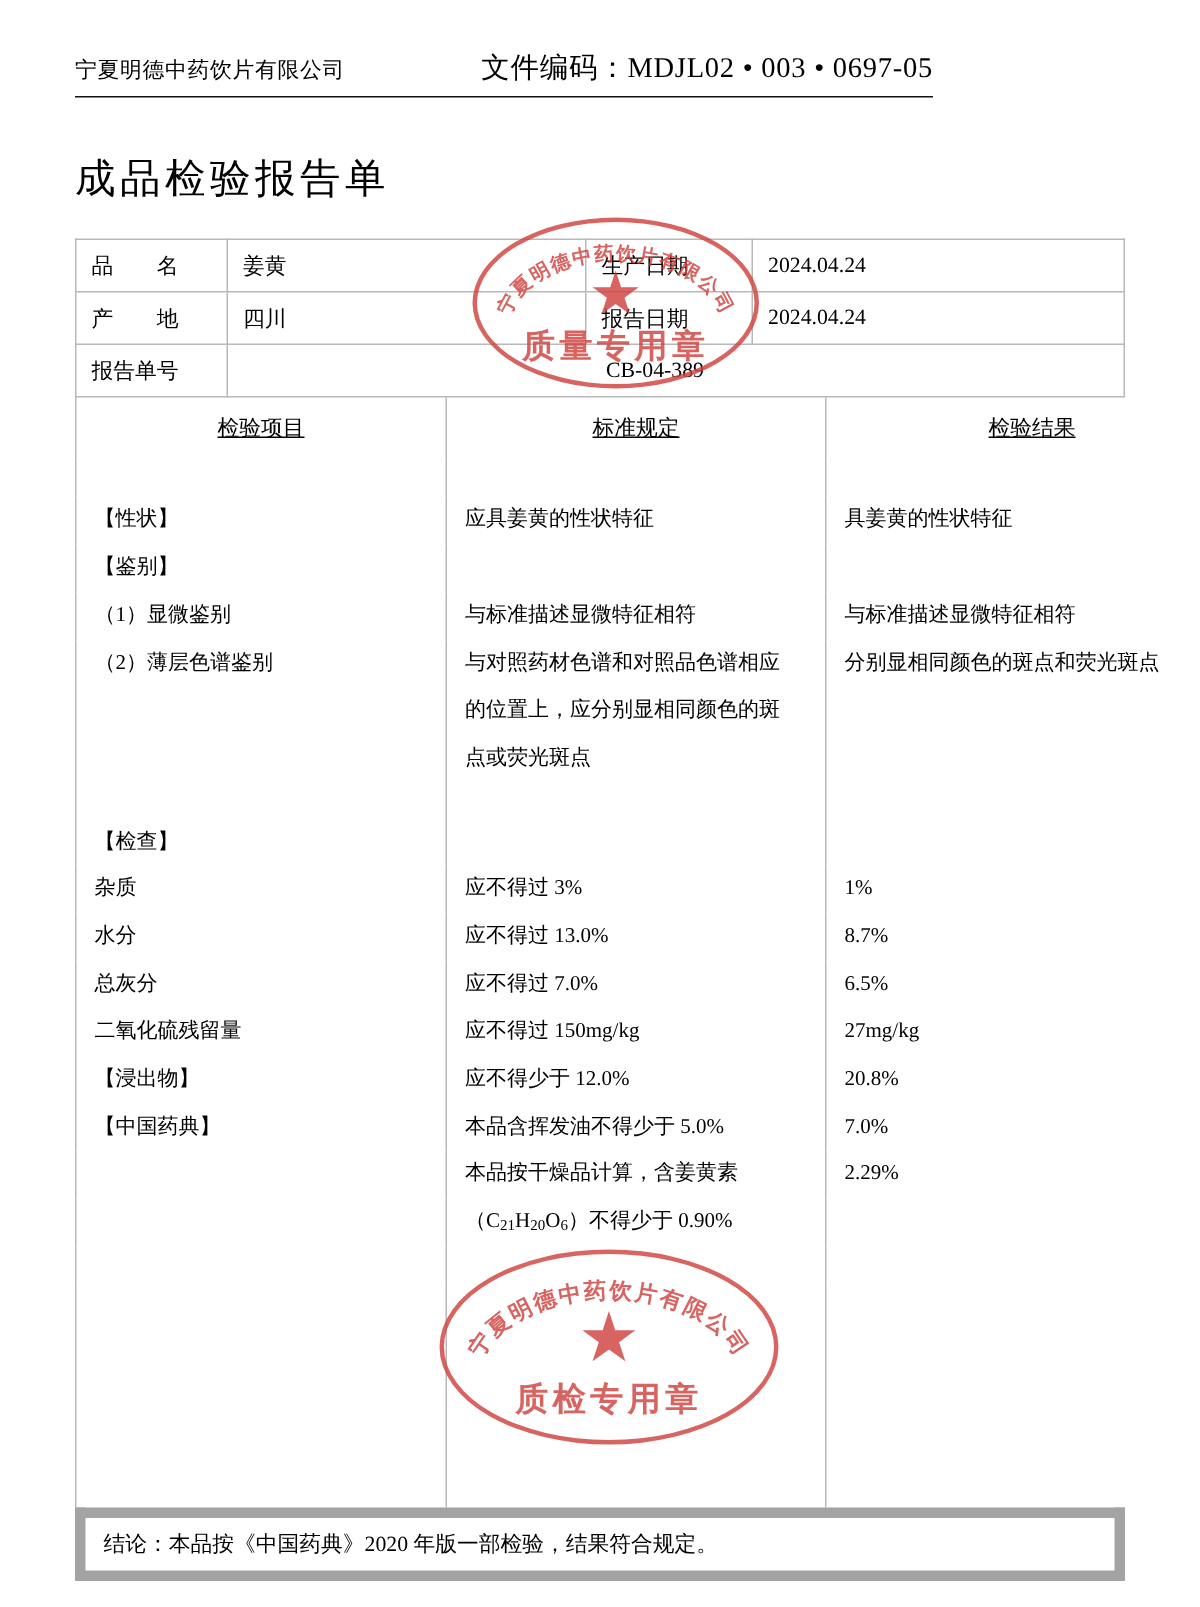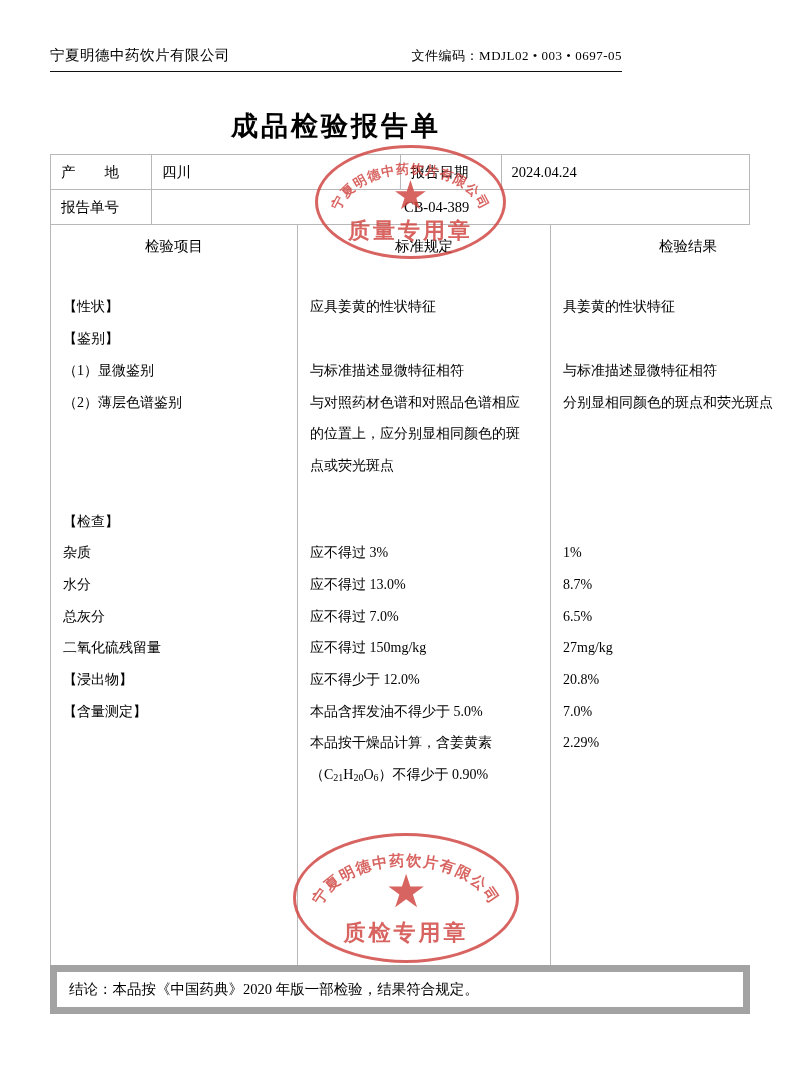--- a/index.html
+++ b/index.html
@@ -13,43 +13,43 @@
     font-family: "Liberation Serif", "DejaVu Serif", serif;
     color: #000;
     position: relative;
     overflow: hidden;
   }
   .page {
     position: relative;
     width: 672px;
     height: 1071px;
     box-sizing: border-box;
-    padding: 46px 50px 0 50px;
+    padding: 32px 50px 0 50px;
   }
   
   .header-row {
     display: flex;
     justify-content: space-between;
     align-items: baseline;
     font-size: 14.5px;
     letter-spacing: 0.5px;
   }
   .company-name { font-size: 14.5px; }
-  .doc-code { font-size: 13px; }
+  .doc-code { font-size: 19px; }
   .header-rule {
     border-bottom: 1px solid #111;
     margin-top: 6px;
   }
   
   .title {
-    text-align: center;
+    text-align: left;
     font-size: 27px;
-    font-weight: bold;
+    font-weight: normal;
     letter-spacing: 3px;
-    margin: 36px 0 10px 0;
+    margin: 36px 0 22px 0;
   }
   
   table.doc {
     border-collapse: collapse;
     width: 700px;
     table-layout: fixed;
     position: relative;
     z-index: 2;
   }
   table.doc td {
@@ -82,21 +82,21 @@
     padding: 5px 12px;
     vertical-align: top;
     line-height: 1.55;
   }
   table.insp tr.head td {
     text-align: center;
     padding-top: 10px;
     padding-bottom: 10px;
     font-size: 14.5px;
   }
-  table.insp tr.head td span { }
+  table.insp tr.head td span { text-decoration: underline; }
   .c1 { width: 222px; }
   .c2 { width: 228px; }
   .c3 { width: 250px; }
   .spacer-row td { height: 14px; padding: 0; }
   
   table.concl {
     border-collapse: collapse;
     width: 700px;
     table-layout: fixed;
   }
@@ -163,20 +163,26 @@
     <div class="doc-code">
       <span>文件编码：</span><span>MDJL02 • 003 • 0697-05</span>
     </div>
   </div>
   <div class="header-rule"></div>
 
   <div class="title">成品检验报告单</div>
 
   <table class="doc">
     <tbody>
+        <tr>
+      <td class="lbl">品　　名</td>
+      <td class="val" style="width:218px">姜黄</td>
+      <td class="lbl" style="width:90px">生产日期</td>
+      <td class="val">2024.04.24</td>
+    </tr>
     <tr>
       <td class="lbl">产　　地</td>
       <td class="val">四川</td>
       <td class="lbl">报告日期</td>
       <td class="val">2024.04.24</td>
     </tr>
     <tr>
       <td class="lbl">报告单号</td>
       <td colspan="3" style="padding-left:252px">CB-04-389</td>
     </tr>
@@ -256,21 +262,21 @@
         <td>二氧化硫残留量</td>
         <td>应不得过 150mg/kg</td>
         <td>27mg/kg</td>
       </tr>
       <tr>
         <td>【浸出物】</td>
         <td>应不得少于 12.0%</td>
         <td>20.8%</td>
       </tr>
       <tr>
-        <td>【含量测定】</td>
+        <td>【中国药典】</td>
         <td>本品含挥发油不得少于 5.0%</td>
         <td>7.0%</td>
       </tr>
       <tr>
         <td>&nbsp;</td>
         <td>本品按干燥品计算，含姜黄素</td>
         <td>2.29%</td>
       </tr>
       <tr>
         <td>&nbsp;</td>

